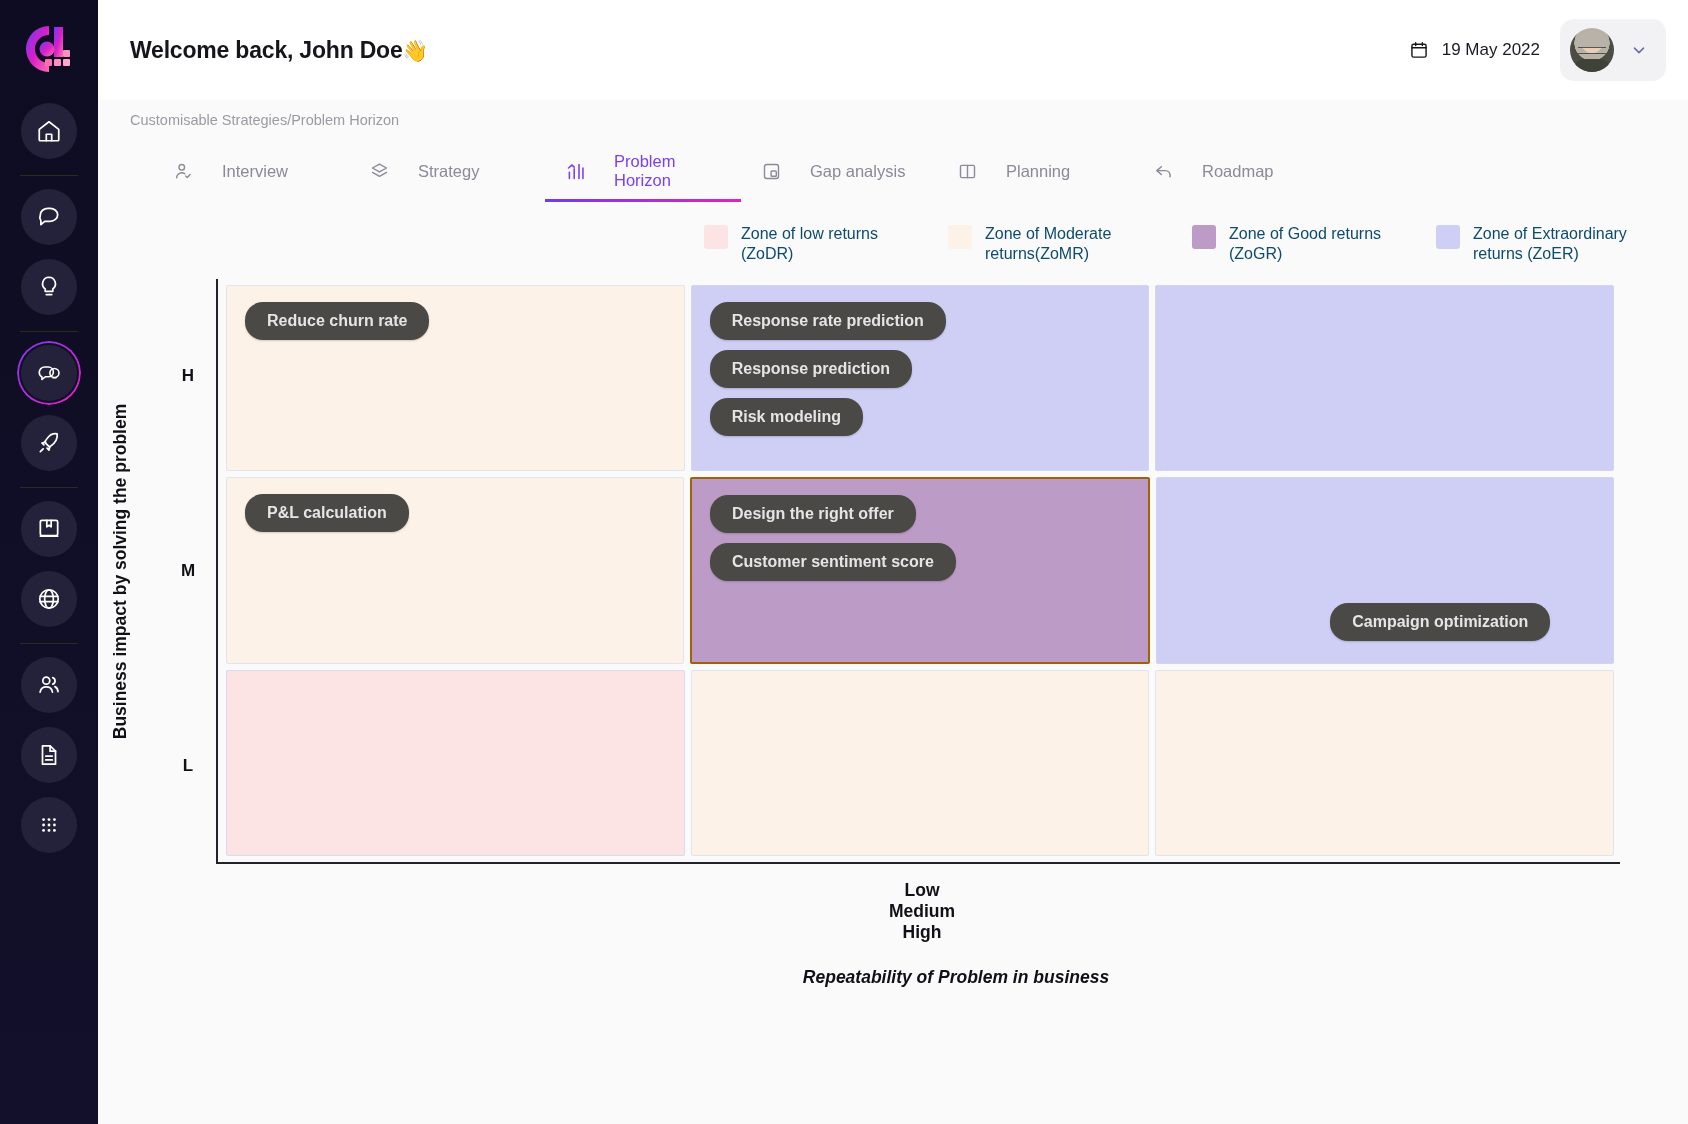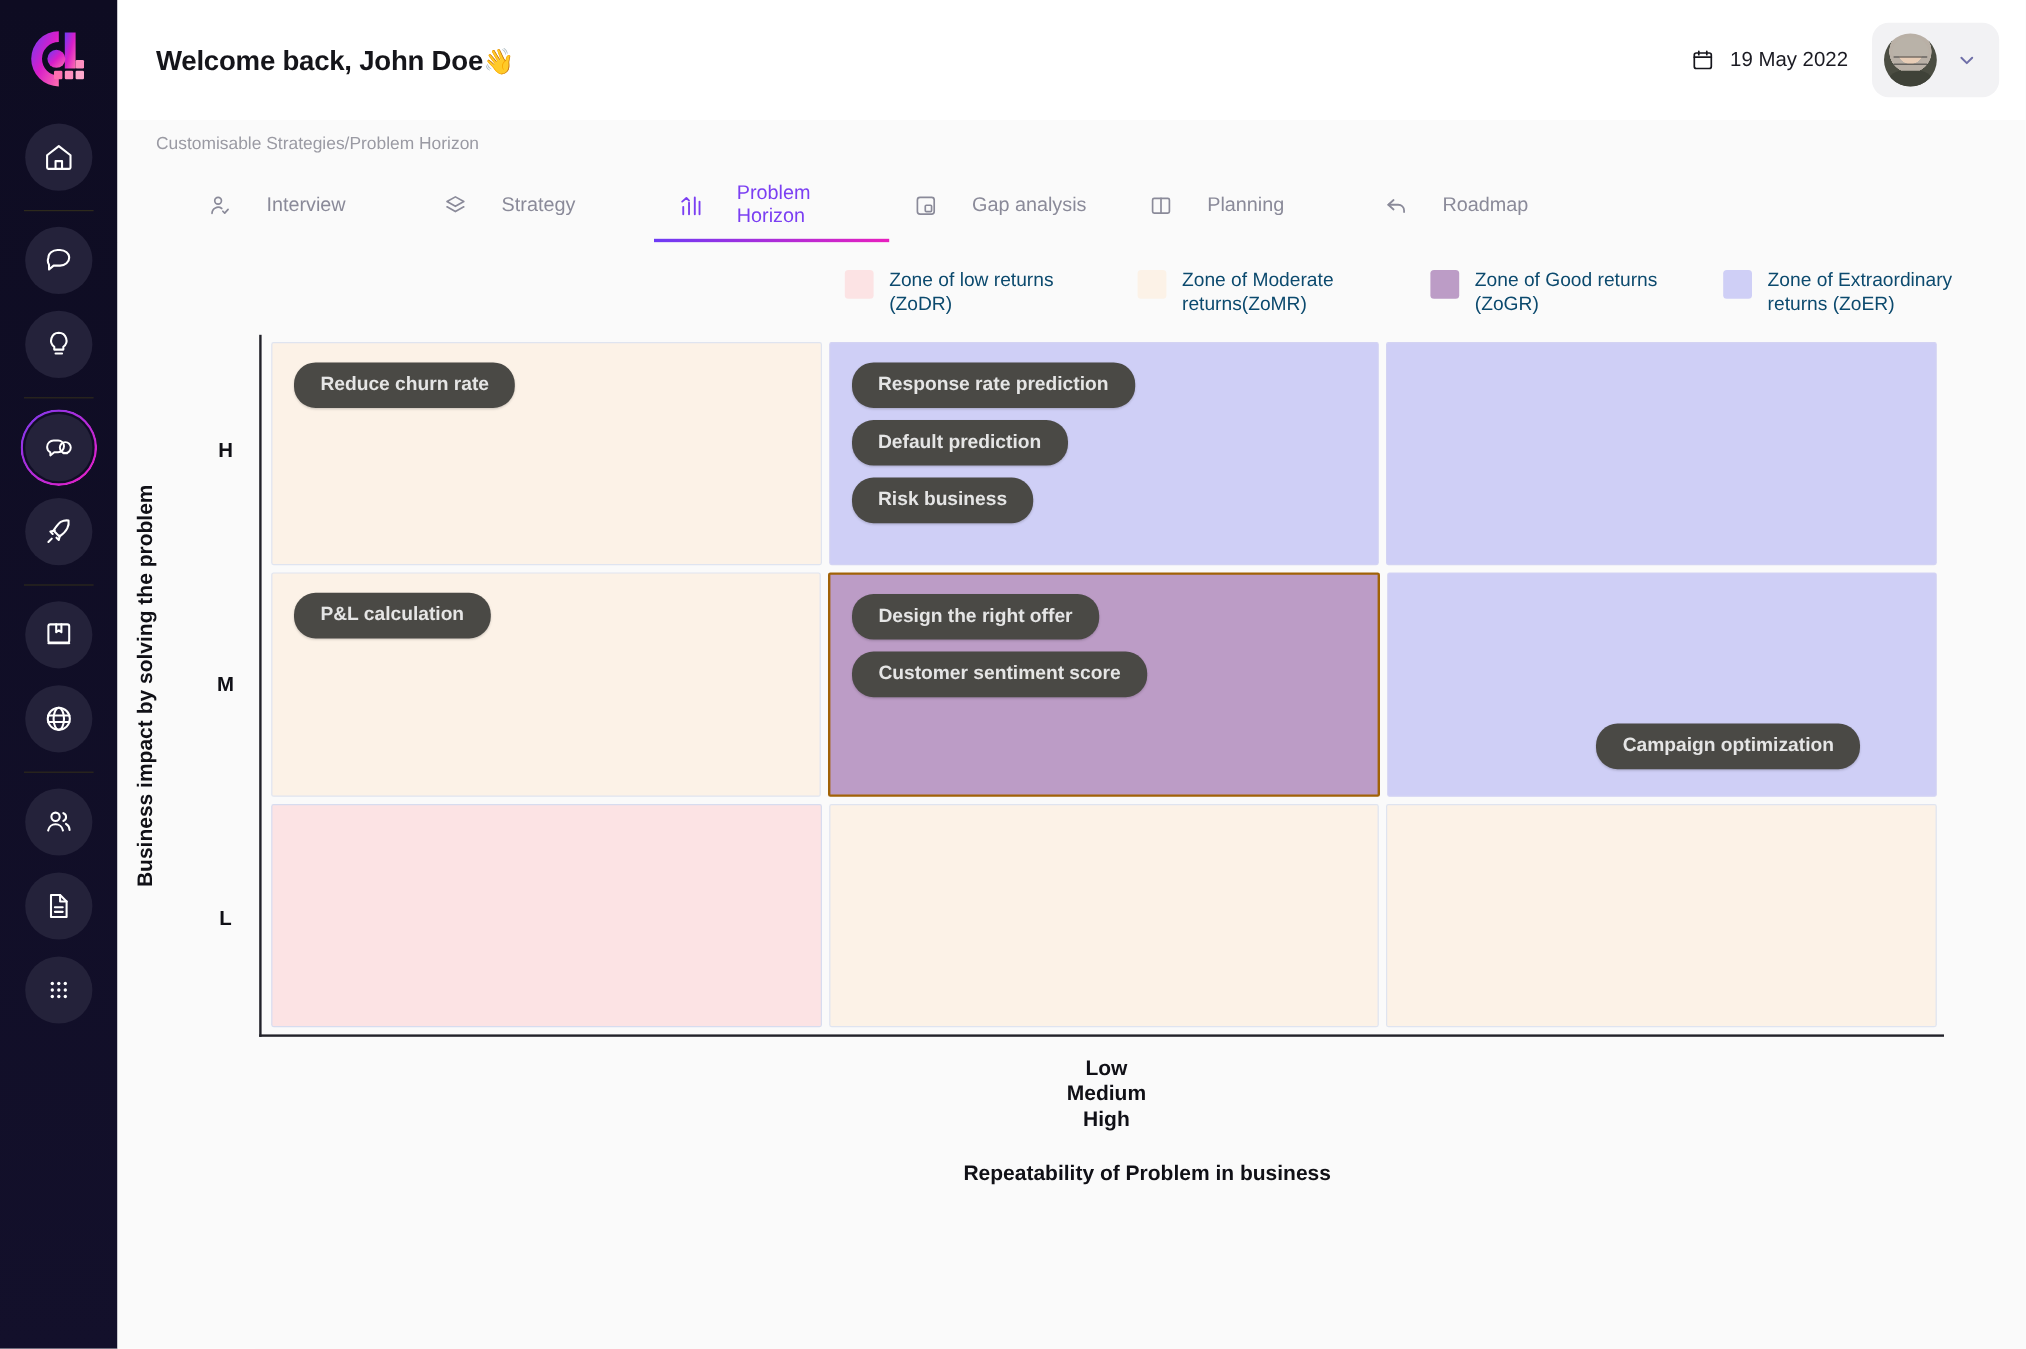--- a/index.html
+++ b/index.html
@@ -114,21 +114,21 @@
   .chips.bottomright { position:absolute; left: 38%; bottom: 22px; }
   .chip {
     background: #4a4945; color:#e5e5e5; border-radius: 18px;
     padding: 10px 22px; font-size: 16px; font-weight:600;
     white-space: nowrap; cursor: pointer;
     box-shadow: 0 1px 2px rgba(0,0,0,.18);
   }
 
   #xticks { display:flex; padding: 16px 68px 0 126px; flex-direction: column; }
   .xtick { flex:1; text-align:center; font-size:17.5px; font-weight:bold; color:#101016; }
-  #xlabel { text-align:center; font-size:17.5px; font-weight:bold; color:#101016; padding: 24px 0 0 126px; }
+  #xlabel { text-align:center; font-size:17.5px; font-weight:bold; color:#101016; padding: 24px 0 0 126px; font-style: italic; }
 </style>
 </head>
 <body>
 
 <div id="app">
 
   <div id="sidebar">
 
     <div class="logo-wrap">
       <svg width="56" height="56" viewBox="0 0 56 56">
@@ -354,22 +354,22 @@
 
             <div class="grid-row">
               <div class="cell zomr">
                 <div class="chips">
                   <div class="chip">Reduce churn rate</div>
                 </div>
               </div>
               <div class="cell zoer">
                 <div class="chips">
                   <div class="chip">Response rate prediction</div>
-                  <div class="chip">Default prediction</div>
-                  <div class="chip">Risk business</div>
+                  <div class="chip">Response prediction</div>
+                  <div class="chip">Risk modeling</div>
                 </div>
               </div>
               <div class="cell zoer"></div>
             </div>
 
             <div class="grid-row">
               <div class="cell zomr">
                 <div class="chips">
                   <div class="chip">P&amp;L calculation</div>
                 </div>

